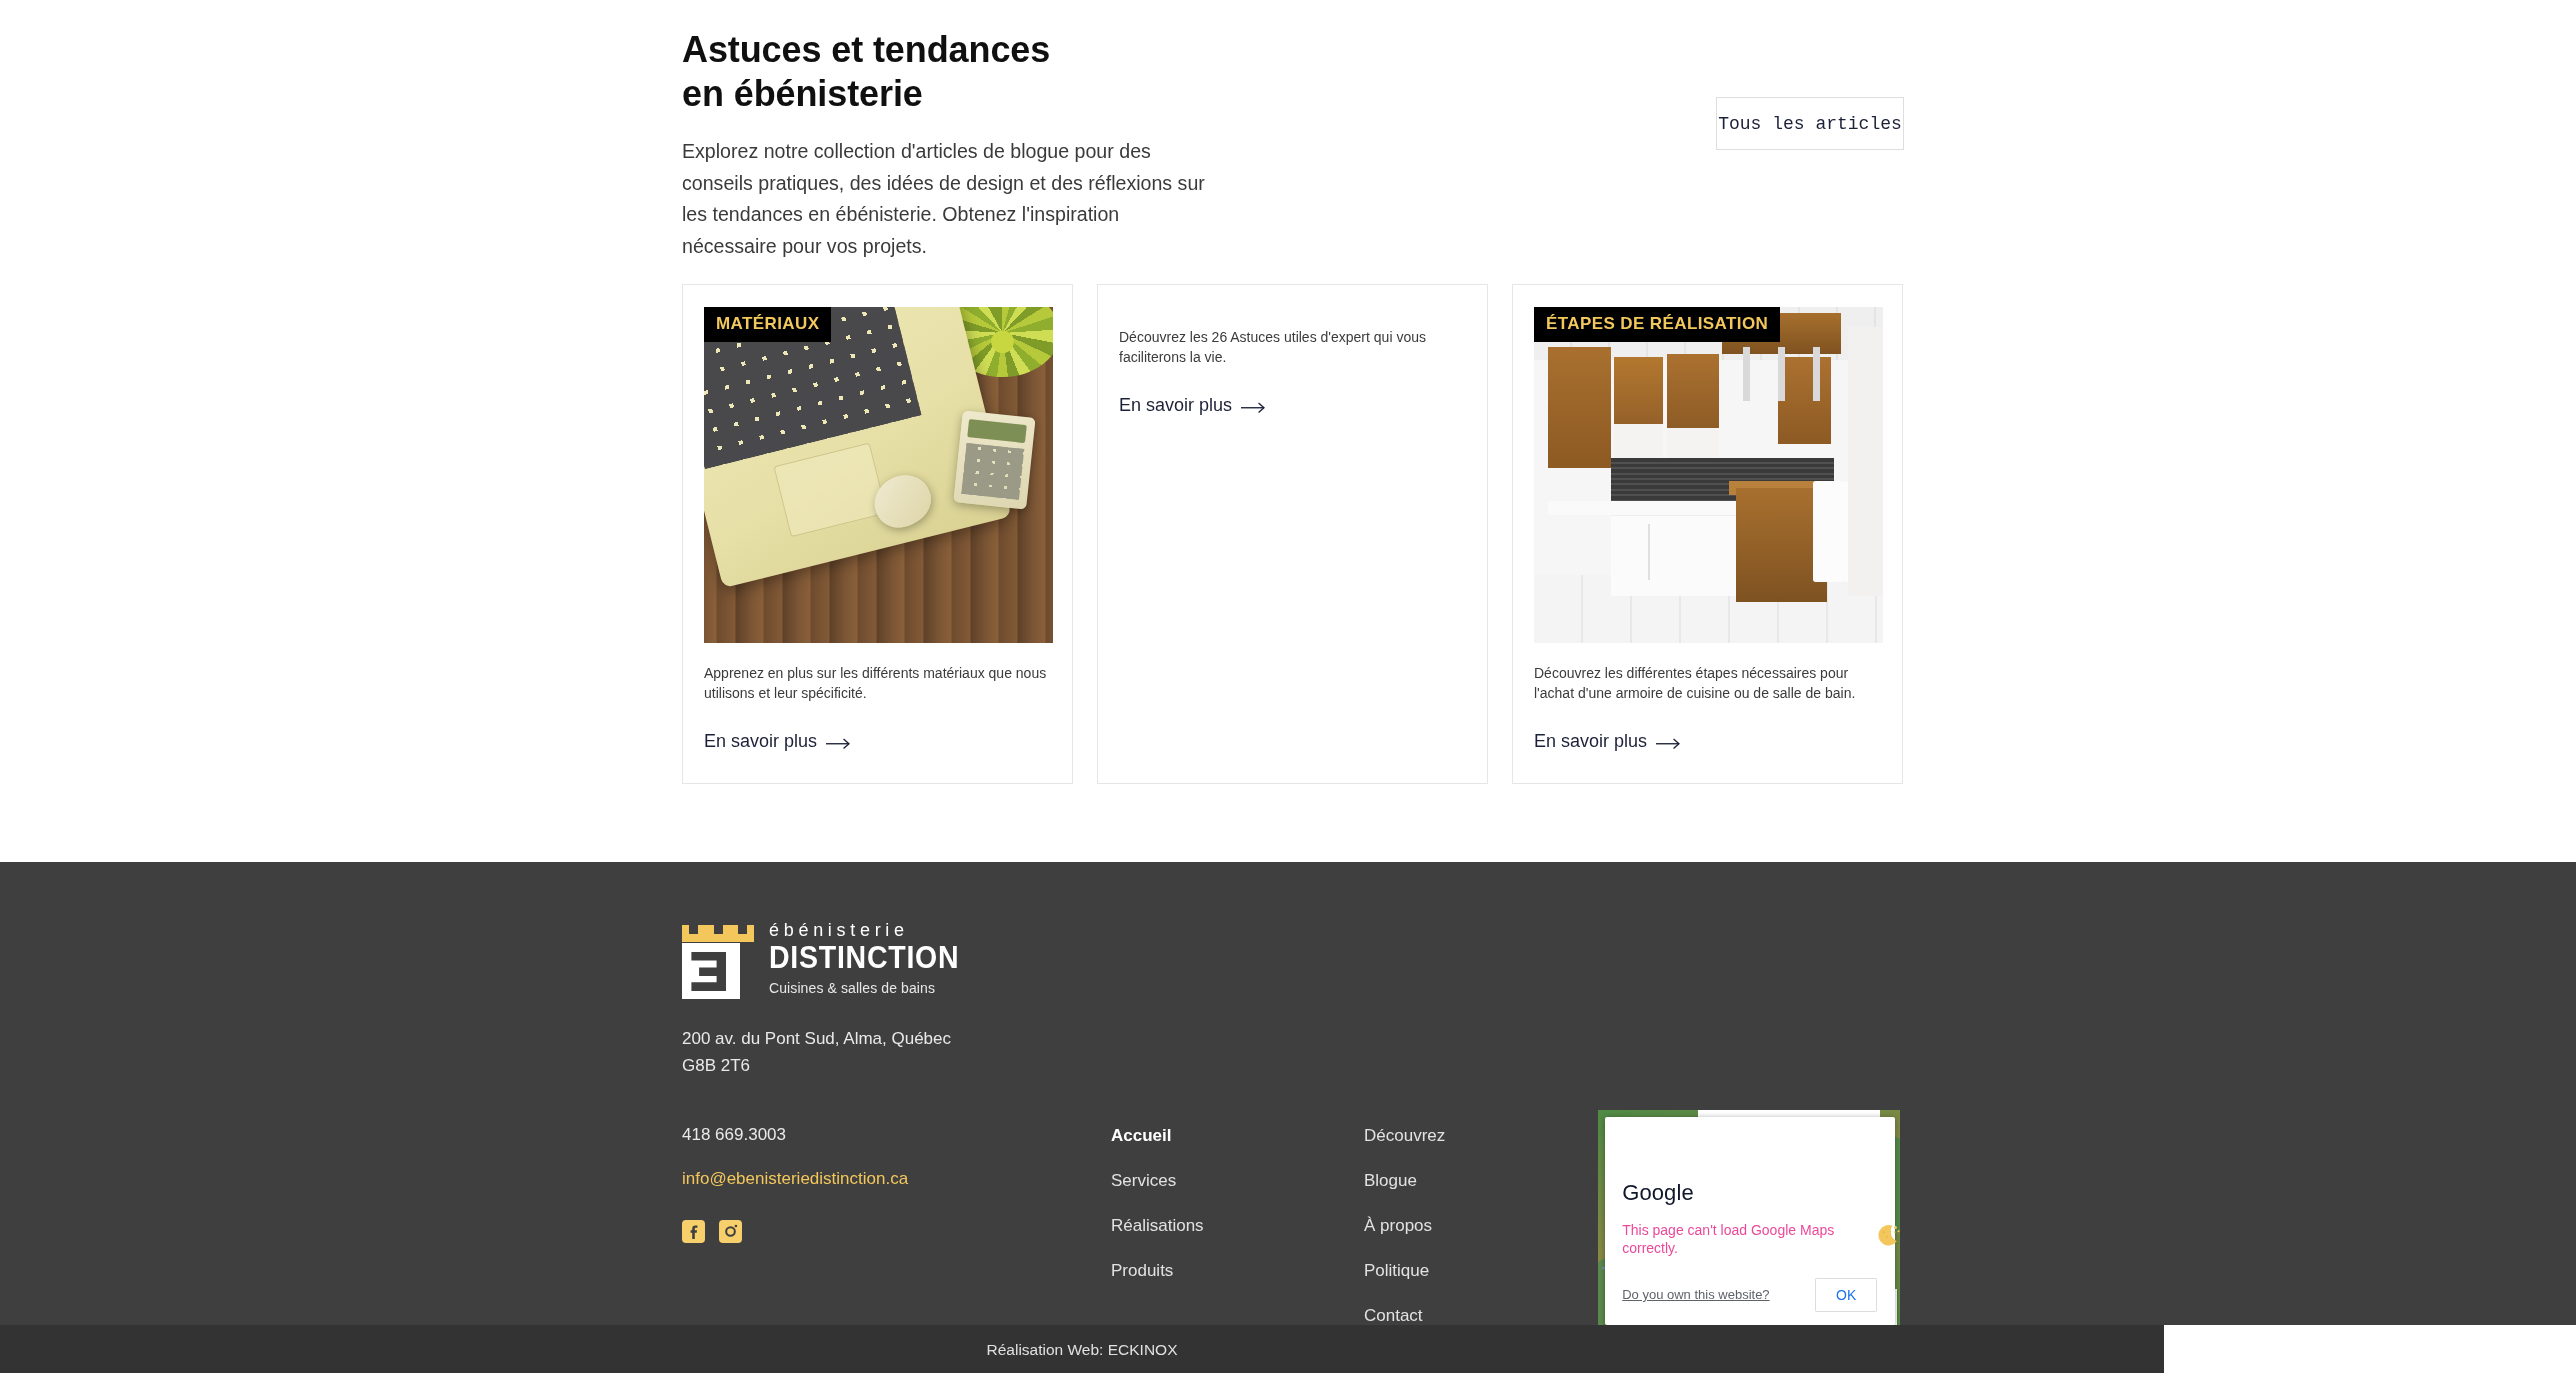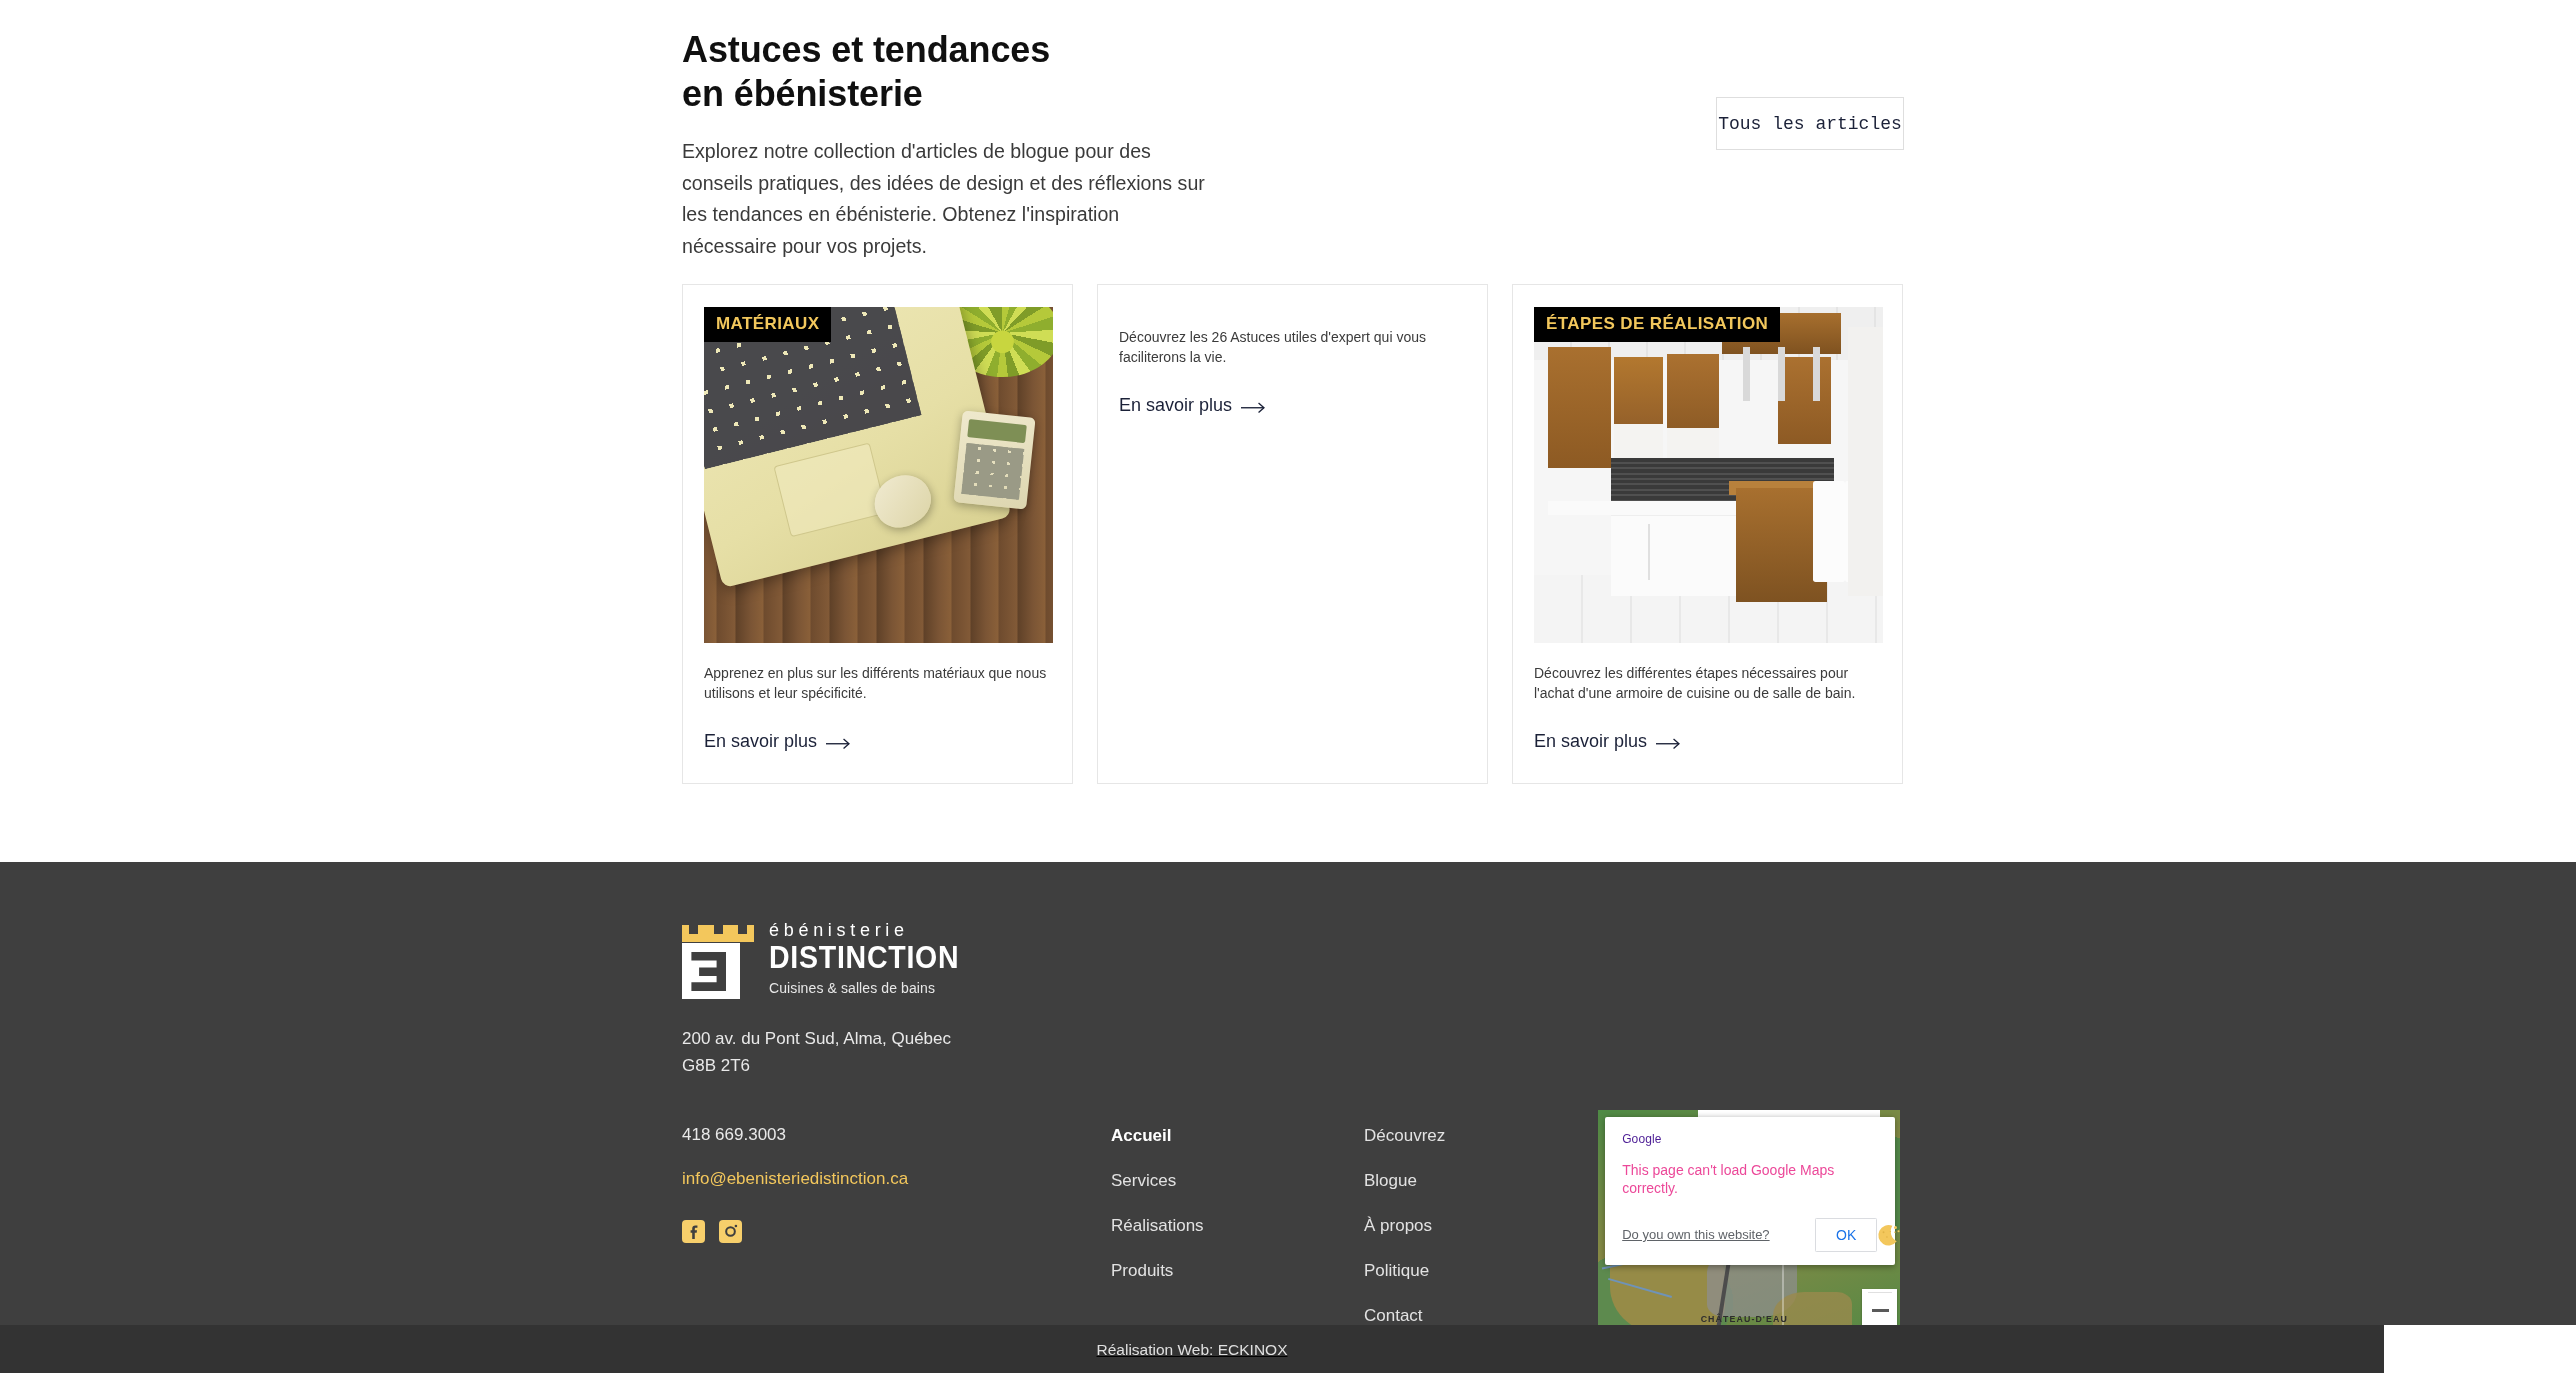--- a/index.html
+++ b/index.html
@@ -331,39 +331,39 @@
   }
   .map-zoomout .divider { position:absolute; left:5.4px; right:5.4px; top:2.7px; height:0.7px; background:#e0e0e0; }
   .map-zoomout .minus { position:absolute; left:9.4px; top:20px; width:17.5px; height:3.4px; background:#5a5a5a; }
 
   .gm-dialog {
     position:absolute; left: 6.7px; top: 6.7px; width: 290px;
     background:#ffffff; border-radius:2px;
     box-shadow: 0 1.3px 6.7px rgba(0,0,0,.35);
     padding: 15px 17.5px 13.5px 17.5px;
   }
-  .gm-logo { font-size: 12px; color:#4c1d95; font-weight:400; letter-spacing:0.1px; }
+  .gm-logo { font-size: 22px; color:#0f172a; font-weight:400; letter-spacing:0.1px;margin-top:48px; }
   .gm-msg { margin-top: 15px; font-size: 14px; line-height:1.32; color:#ec4899; }
   .gm-actions { margin-top: 20px; display:flex; align-items:center; justify-content:space-between; }
   .gm-link { font-size: 13px; color:#5f6368; text-decoration:underline; cursor:pointer; }
   .gm-ok {
     min-width: 62px; height: 34px; border:0.7px solid #dadce0; background:#fff;
     color:#1a73e8; font-size:14px; font-weight:500; display:flex; align-items:center; justify-content:center;
     cursor:pointer; border-radius:1.3px;
   }
   .map-white-strip { position:absolute; left:100px; top:0; width:182px; height:8px; background:#fff; }
 
   .moon-toggle {
     position:absolute; right: 0px; top: 358px; width: 30px; height: 30px; cursor:pointer;
   }
 
   
   .bottom-bar {
-    position:absolute; left:0; top: 1325px; width:2384px; height: 49px;
-    background:#333333; display:flex; align-items:center; justify-content:center;text-decoration:underline;
+    position:absolute; left:0; top: 1325px; width:2164px; height: 49px;
+    background:#333333; display:flex; align-items:center; justify-content:center;
   }
   .bottom-text { font-size: 15.5px; color:#e0e0e0; }
 </style>
 </head>
 <body>
 
 <div class="page">
 
   <section class="blog-section">
     <div class="blog-inner">

